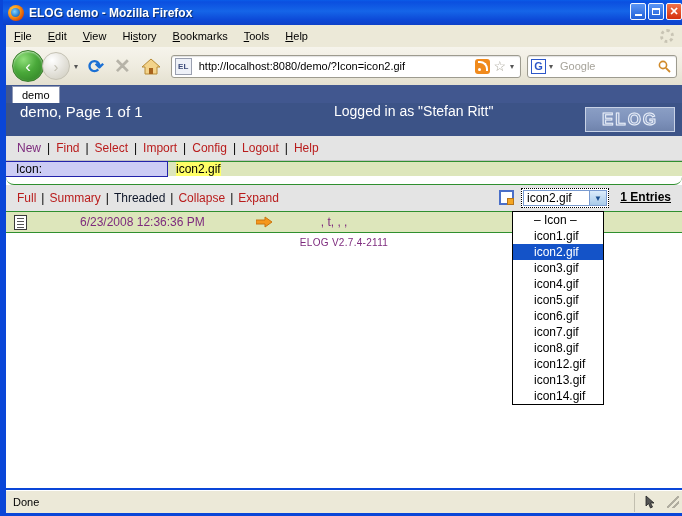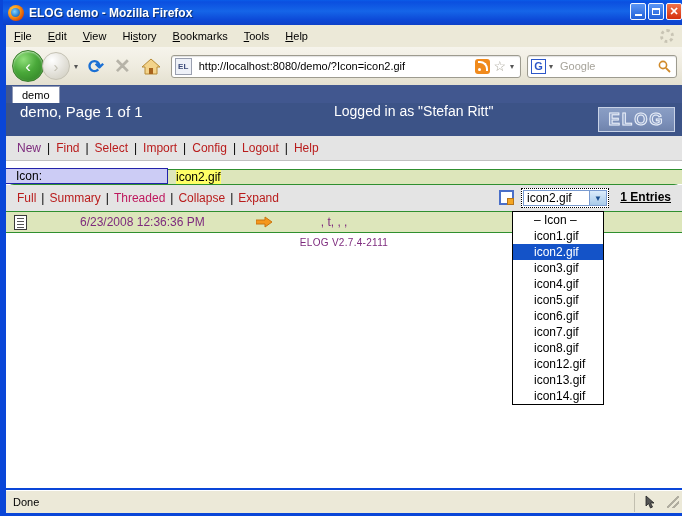--- a/index.html
+++ b/index.html
@@ -156,21 +156,21 @@
     height:33px;background:#3c5387;
     display:flex;position:relative;
   }
   .elog-title{
     color:#fff;font-size:15px;margin-left:14px;white-space:nowrap;
   }
   .elog-login{
     color:#fff;font-size:14px;position:absolute;left:328px;white-space:nowrap;
   }
   .elog-logo{
-    position:absolute;right:7px;top:4px;width:77px;height:25px;
+    position:absolute;right:7px;top:4px;width:90px;height:25px;
     background:linear-gradient(to bottom,#8a9ec4 0%,#7f93bc 50%,#6f83ac 100%);
     border:1px solid #c8d2e6;
     display:flex;align-items:center;justify-content:center;
     box-sizing:border-box;
   }
   .elog-logo span{
     font-size:17px;font-weight:bold;letter-spacing:2px;
     color:#8a9ec4;
     -webkit-text-stroke:1px #e8eef8;
     text-shadow:0 0 1px #dfe6f4;
@@ -180,21 +180,21 @@
     height:24px;background:#e4e4e4;
     display:flex;align-items:center;
     border-bottom:1px solid #c0c0c0;
   }
   .navrow a{font-size:12px;text-decoration:none;margin:0 1px;}
   .navrow .sep{color:#000;font-size:12px;margin:0 5px;}
   .navrow .first{margin-left:11px;}
   .lnk-blue{color:#b91c1c;}
   .lnk-visited{color:#7d2a7d;}
   .iconrow{
-    height:23px;display:flex;align-items:flex-end;
+    height:23px;display:flex;align-items:flex-start;
     border-bottom:1px solid #2f8f2f;
     border-radius:8px;
   }
   .iconrow .lbl{
     width:162px;background:#ccccf5;border-right:1px solid #2222aa;
     display:flex;align-items:center;box-sizing:border-box;
     font-size:12px;color:#000;padding-left:10px;
     border-top:1px solid #2222aa;border-bottom:1px solid #2222aa;
   }
   .iconrow .val{
@@ -203,21 +203,21 @@
     border-top:1px solid #2f8f2f;
   }
   .iconrow .val .hl{background:#ffff66;font-size:12px;color:#000;}
   .toolrow{
     height:26px;background:#e4e4e4;display:flex;align-items:center;
     position:relative;border-bottom:1px solid #2f8f2f;
   }
   .toolrow a{font-size:12px;text-decoration:none;}
   .toolrow .sep{color:#000;font-size:12px;margin:0 5px;}
   .toolrow .first{margin-left:11px;}
-  .txt-black{color:#be185d;font-size:12px;}
+  .txt-black{color:#0f172a;font-size:12px;}
   .newpage-icon{
     position:absolute;right:168px;top:5px;width:15px;height:15px;
     border:2px solid #4a6fc8;background:#fff;box-sizing:border-box;
   }
   .newpage-icon:after{
     content:"";position:absolute;right:-2px;bottom:-2px;width:7px;height:7px;
     background:#f5a623;border:1px solid #b4741a;box-sizing:border-box;
   }
   .entries-cnt{
     position:absolute;right:11px;top:5px;font-size:12px;font-weight:bold;color:#000;text-decoration:underline;

